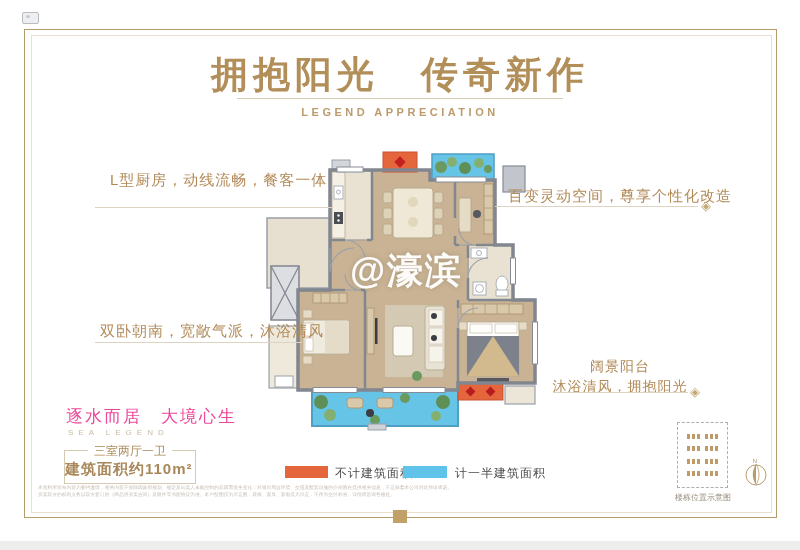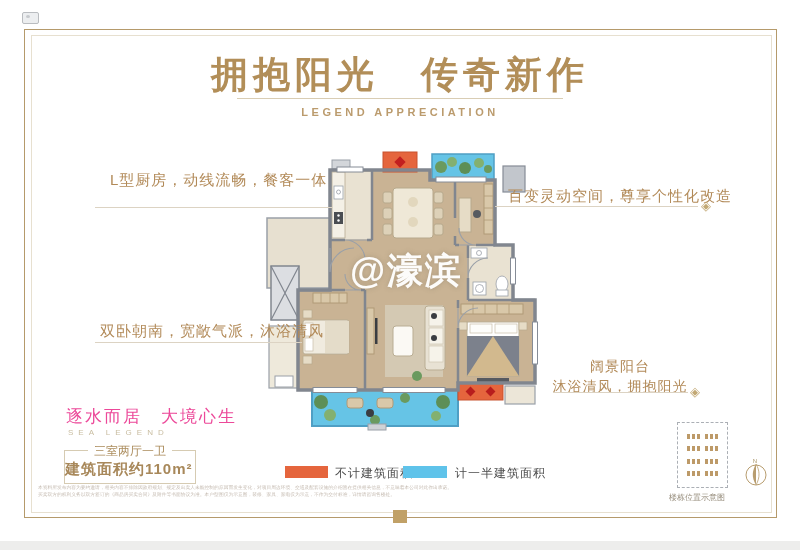--- a/index.html
+++ b/index.html
@@ -37,21 +37,21 @@
   #unit-area{position:absolute;left:0;right:0;top:9px;text-align:left;font-size:15px;
              font-weight:bold;color:#a8885a;letter-spacing:1px;}
   
   .swatch{height:12px;}
   .legend-label{font-size:12px;color:#4c4c4c;letter-spacing:1px;}
   
   #site-box{left:677px;top:422px;width:51px;height:66px;border:1px dashed #abafb5;
             display:flex;flex-direction:column;justify-content:space-evenly;align-items:center;padding:4px 0;box-sizing:border-box;}
   .blk-row{display:flex;gap:5px;}
   .blk{width:13px;height:5px;background:repeating-linear-gradient(90deg,#bd9a68 0 3px,rgba(0,0,0,0) 3px 5px);}
-  #site-caption{left:669px;top:492px;width:68px;text-align:left;font-size:8px;color:#958b7a;}
+  #site-caption{left:669px;top:492px;width:68px;text-align:center;font-size:8px;color:#958b7a;}
   
   #disclaimer{left:38px;top:484px;width:430px;font-size:7px;line-height:1.5;color:#c6bcb2;
               transform:scale(.68);transform-origin:0 0;white-space:nowrap;}
 </style>
 </head>
 <body>
 
 <div id="page">
 
   <div class="abs" id="frame-outer"></div>

